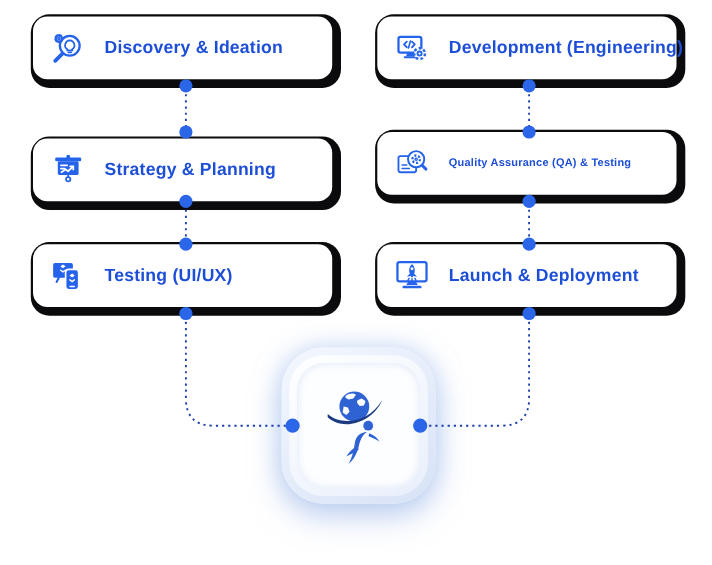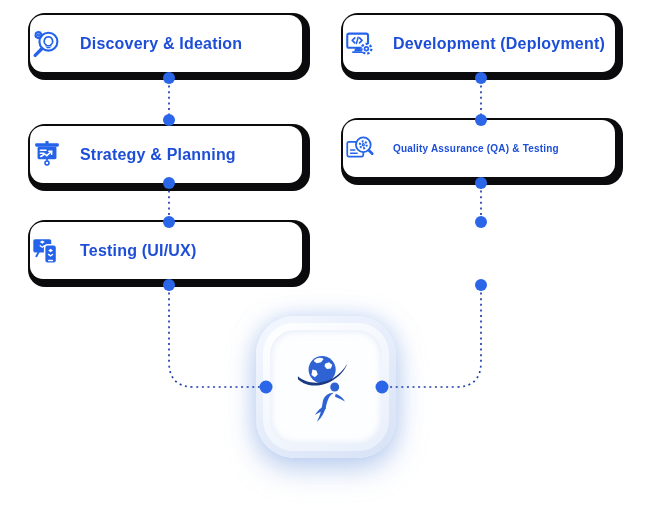--- a/index.html
+++ b/index.html
@@ -4,21 +4,21 @@
 <style>
   html,body{margin:0;padding:0;background:#fff;}
   .stage{
     position:relative;width:647px;height:514px;background:#ffffff;overflow:hidden;
     font-family:"Liberation Sans","DejaVu Sans",sans-serif;
   }
   
   .card{position:absolute;width:282px;height:67px;background:#0b0b0d;border-radius:17px;}
   .card .face{
     position:absolute;inset:2px 8px 8px 2px;background:#ffffff;border-radius:13px;
-    display:flex;align-items:center;gap:16px;box-sizing:border-box;
+    display:flex;align-items:center;gap:16px;padding-left:15px;box-sizing:border-box;
   }
   .card .label{color:#1d4ed8;font-size:16px;font-weight:700;letter-spacing:.2px;white-space:nowrap;}
   .card.qa .label{font-size:10px;text-align:right;}
   .icon{width:34px;height:34px;flex:0 0 34px;display:block;}
   .c1{left:28px;top:13px}.c2{left:28px;top:124px}.c3{left:28px;top:220px}
   .c4{left:341px;top:13px}.c5{left:341px;top:118px}.c6{left:341px;top:220px}
   
   .hub{
     position:absolute;left:256px;top:316px;width:140px;height:142px;border-radius:38px;
     background:linear-gradient(145deg,#f4f8ff,#d7e2f6);
@@ -100,40 +100,57 @@
           <rect x="4.5" y="7" width="22" height="15" rx="2" stroke-width="2.2"></rect>
           <path d="M12.5 11.5 9.8 14.2 12.5 16.9" stroke-width="1.8" stroke-linejoin="round"></path>
           <path d="M17.5 11.5 20.2 14.2 17.5 16.9" stroke-width="1.8" stroke-linejoin="round"></path>
           <path d="M16 10.9 14.2 17.5" stroke-width="1.6"></path>
         </g>
         <path d="M13.3 22 l-1.6 3.6 h8 L18 22 z" fill="#2563eb"></path>
         <line x1="10.5" y1="26.6" x2="21" y2="26.6" stroke="#2563eb" stroke-width="2" stroke-linecap="round"></line>
         <circle cx="24.8" cy="23" r="5.2" fill="#ffffff" stroke="#2563eb" stroke-width="2.4" stroke-dasharray="2.5 2.1"></circle>
         <circle cx="24.8" cy="23" r="2" fill="none" stroke="#2563eb" stroke-width="1.8"></circle>
       </svg>
-      <span class="label">Development (Deployment)</span>
+      <span class="label">Development (Engineering)</span>
     </div>
   </div>
 
   <div class="card c5 qa">
     <div class="face">
       <svg class="icon" viewBox="0 0 36 36">
         <g stroke="#2563eb" fill="none" stroke-linecap="round">
           <rect x="4.5" y="10.5" width="17" height="15.5" rx="1.8" stroke-width="1.8"></rect>
           <path d="M8 19 h4.5 M8 22.5 h7" stroke-width="1.5"></path>
         </g>
         <circle cx="21.5" cy="13.5" r="7.8" fill="#ffffff" stroke="#2563eb" stroke-width="1.9"></circle>
         <circle cx="21.5" cy="13.5" r="3.6" fill="none" stroke="#2563eb" stroke-width="2.2" stroke-dasharray="2 1.7"></circle>
         <circle cx="21.5" cy="13.5" r="1.1" fill="none" stroke="#2563eb" stroke-width="1.3"></circle>
         <line x1="27.3" y1="19.4" x2="31" y2="23" stroke="#2563eb" stroke-width="2.8" stroke-linecap="round"></line>
       </svg>
       <span class="label">Quality Assurance (QA) &amp; Testing</span>
     </div>
   </div>
 
+  <div class="card c6">
+    <div class="face">
+      <svg class="icon" viewBox="0 0 36 36">
+        <rect x="3.5" y="4.5" width="28" height="18.5" rx="2" fill="none" stroke="#2563eb" stroke-width="2.2"></rect>
+        <path d="M17.5 6.3 c2.6 2.2 3.4 5.7 2.2 9.4 l2.7 2.9 -3.5 -.6 -1.4 1.7 -1.4 -1.7 -3.5 .6 2.7 -2.9 c-1.2 -3.7 -.4 -7.2 2.2 -9.4 z" fill="#2563eb"></path>
+        <circle cx="17.5" cy="11" r="1.4" fill="#ffffff"></circle>
+        <g stroke="#2563eb" stroke-width="1.4" stroke-linecap="round">
+          <path d="M17.5 20.6 v2.2"></path>
+            <path d="M14.7 20.2 13.6 22"></path>
+            <path d="M20.3 20.2 21.4 22"></path>
+        </g>
+        <path d="M14 23 l-1.9 3.6 h11 L21 23 z" fill="#2563eb"></path>
+        <line x1="9.5" y1="28.4" x2="25.5" y2="28.4" stroke="#2563eb" stroke-width="2.4" stroke-linecap="round"></line>
+      </svg>
+      <span class="label">Launch &amp; Deployment</span>
+    </div>
+  </div>
 
   <div class="hub">
     <div class="hub-mid"></div>
     <div class="hub-face">
       <svg width="62" height="74" viewBox="0 0 64 76">
         <circle cx="28" cy="20" r="14" fill="#2f63d4"></circle>
         <path d="M20 10 c3-2.5 7-2.8 9.5-1 l-2.5 3.5 -4.5 1 -3-2 z" fill="#ffffff"></path>
         <path d="M31 14 l4-1.5 3.5 2.5 -1.5 4 -4 .5 -2.5-3 z" fill="#ffffff"></path>
         <path d="M18 20 l4 1 1.5 4 -3 3 -3.5-2.5 z" fill="#ffffff"></path>
         <path d="M3 27 C15 38 41 36 54 14 C46 34 18 44 3 30 Z" fill="#1b3a80"></path>

